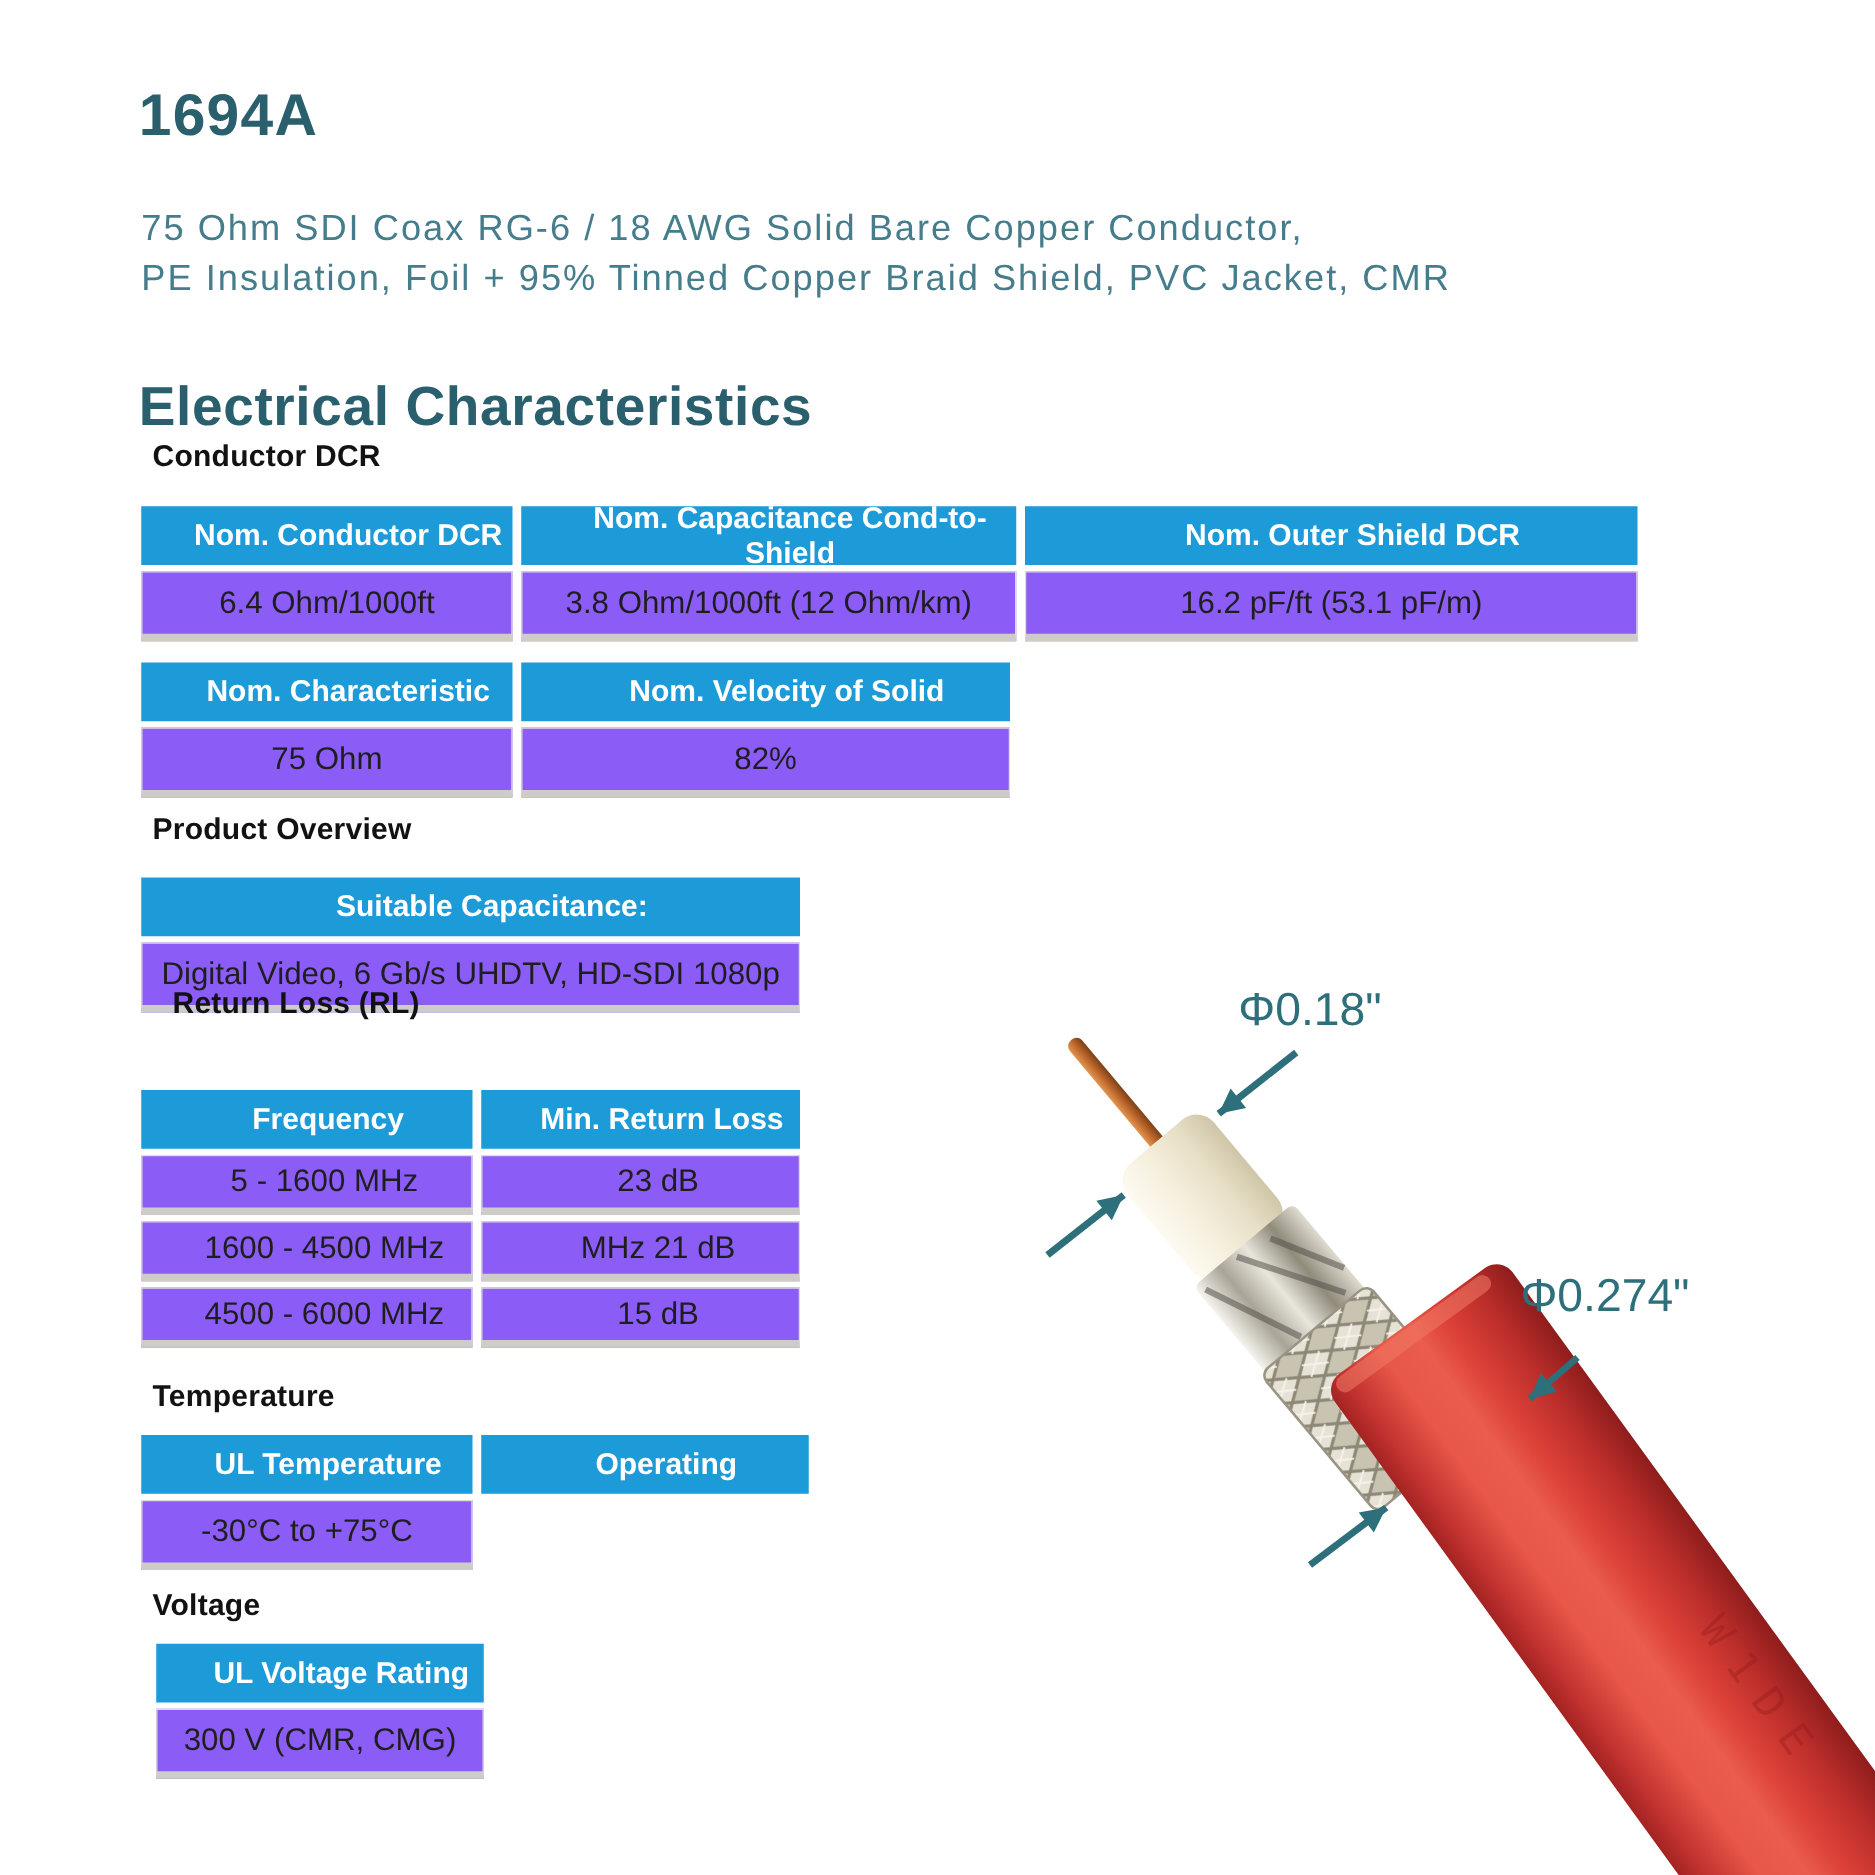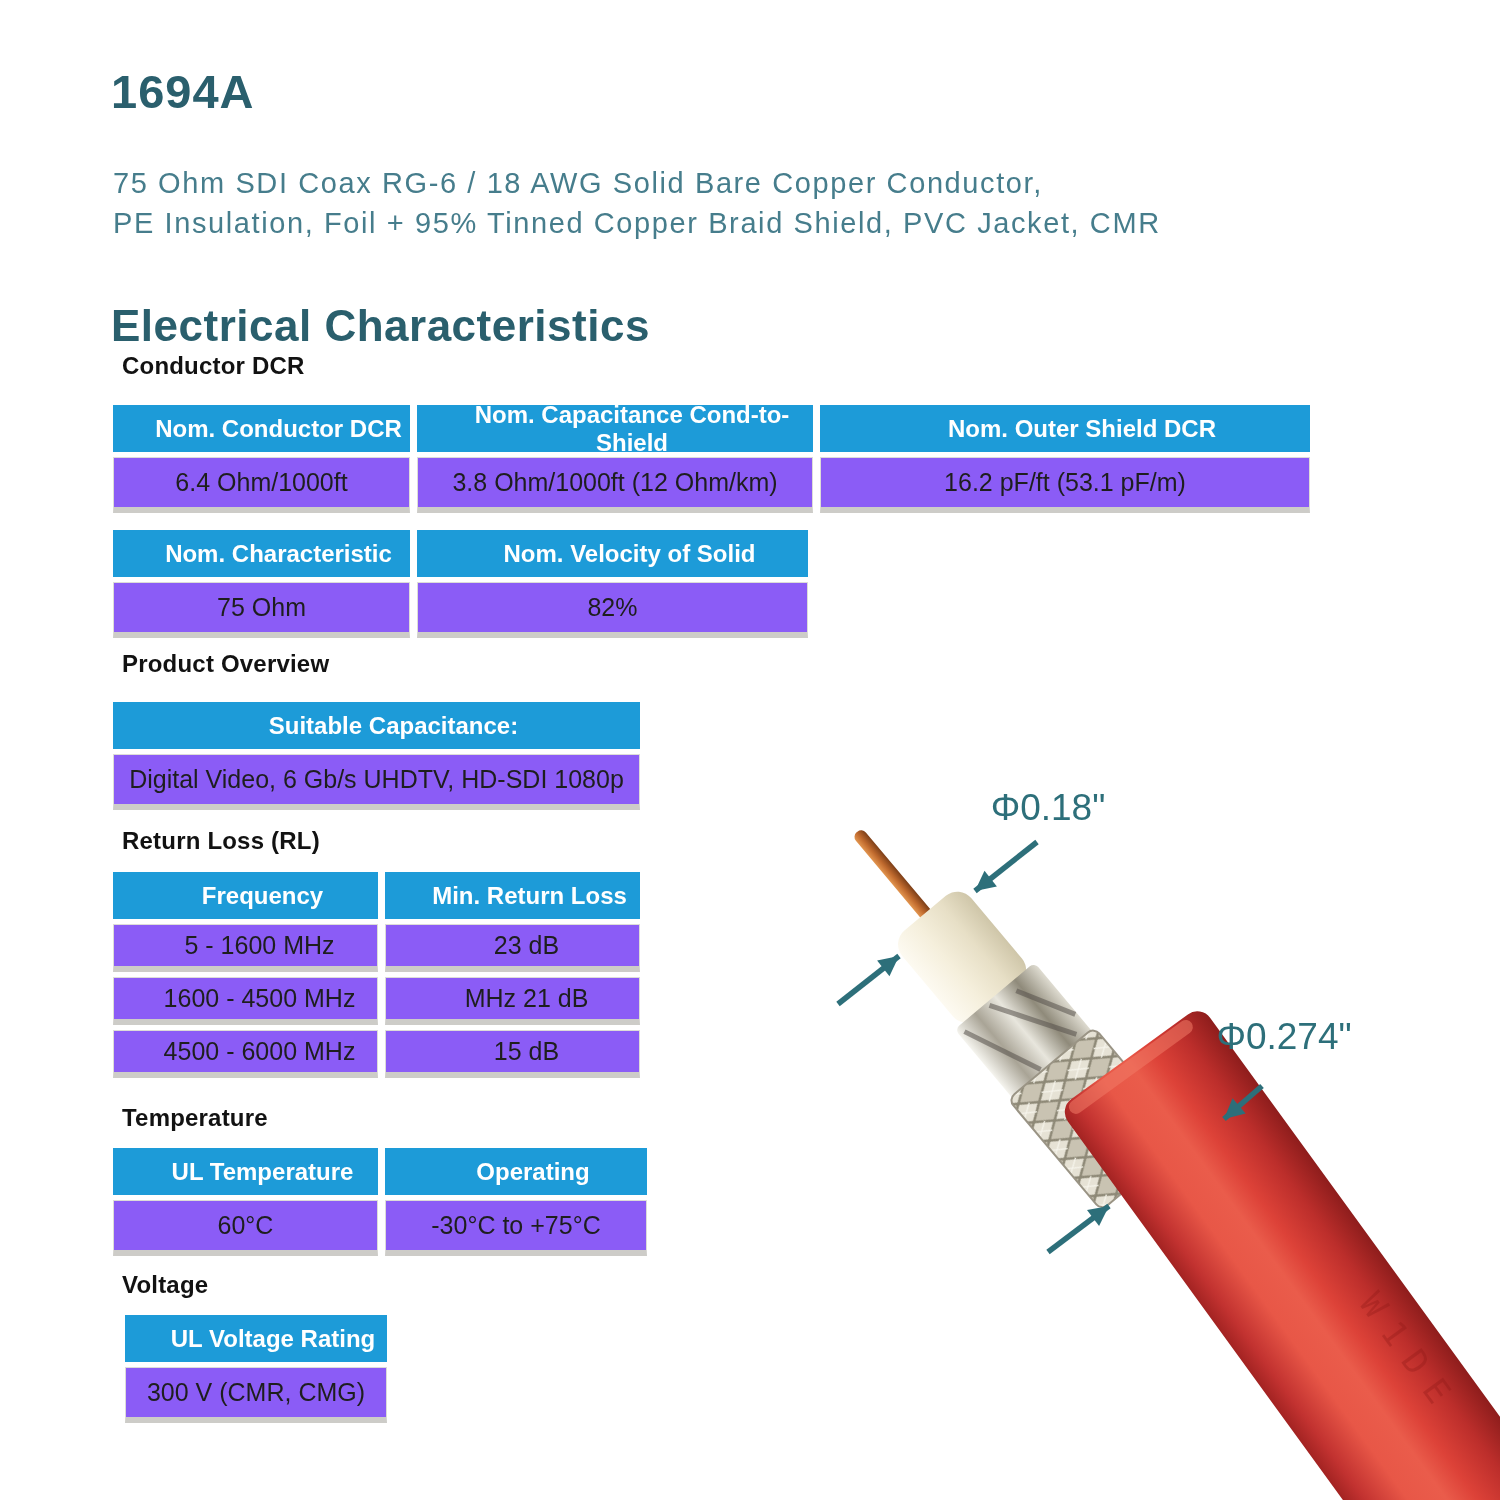--- a/index.html
+++ b/index.html
@@ -88,39 +88,38 @@
   <div class="td">82%</div>
 </div>
 
 <div class="abs sub-label" style="top:650px;">Product Overview</div>
 
 <div class="tbl" style="left:113px;top:702px;grid-template-columns:527px;">
   <div class="th">Suitable Capacitance:</div>
   <div class="td">Digital Video, 6 Gb/s UHDTV, HD-SDI 1080p</div>
 </div>
 
-<div class="abs sub-label" style="top:827px;">Return Loss (RL)</div>
+<div class="abs sub-label" style="top:789px;margin-left:16px;">Return Loss (RL)</div>
 
 <div class="tbl" style="left:113px;top:872px;grid-template-columns:265px 255px;">
   <div class="th">Frequency</div>
   <div class="th">Min. Return Loss</div>
   <div class="td short">5 - 1600 MHz</div>
   <div class="td short">23 dB</div>
   <div class="td short">1600 - 4500 MHz</div>
   <div class="td short">MHz 21 dB</div>
   <div class="td short">4500 - 6000 MHz</div>
   <div class="td short">15 dB</div>
 </div>
 
 <div class="abs sub-label" style="top:1104px;">Temperature</div>
 
 <div class="tbl" style="left:113px;top:1148px;grid-template-columns:265px 262px;">
   <div class="th">UL Temperature</div>
   <div class="th">Operating</div>
-  <div class="td">60°C</div>
   <div class="td">-30°C to +75°C</div>
 </div>
 
 <div class="abs sub-label" style="top:1271px;">Voltage</div>
 
 <div class="tbl" style="left:113px;top:1315px;grid-template-columns:262px;margin-left:12px;">
   <div class="th">UL Voltage Rating</div>
   <div class="td">300 V (CMR, CMG)</div>
 </div>
 

